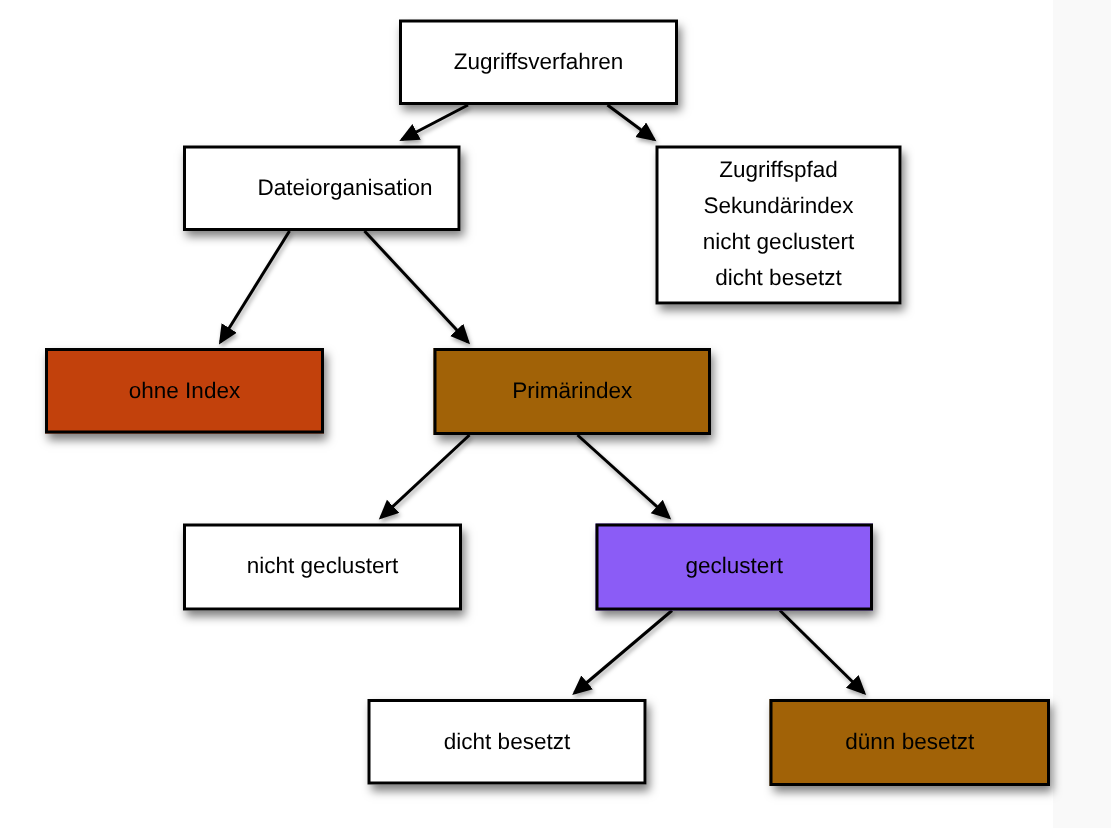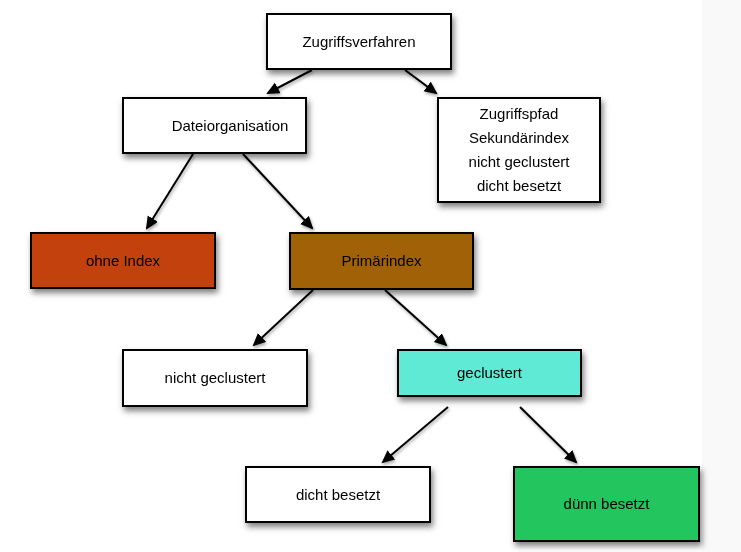--- a/index.html
+++ b/index.html
@@ -95,23 +95,23 @@
       </div>
       <div class="node" style="left: 30px; top: 232px; width: 186px; height: 57px; background: #c2410c; border-color: rgb(0, 0, 0);">
         <span class="line">ohne Index</span>
       </div>
       <div class="node" style="left: 253px; top: 232px; width: 185px; height: 58px; background: #a16207; border-color: rgb(0, 0, 0); margin-left: 36px;">
         <span class="line">Primärindex</span>
       </div>
       <div class="node" style="left: 122px; top: 349px; width: 186px; height: 58px; background: rgb(255, 255, 255); border-color: rgb(0, 0, 0);">
         <span class="line">nicht geclustert</span>
       </div>
-      <div class="node" style="left: 397px; top: 349px; width: 185px; height: 48px; background: #5eead4; border-color: rgb(0, 0, 0);">
+      <div class="node" style="left: 397px; top: 349px; width: 185px; height: 58px; background: #8b5cf6; border-color: rgb(0, 0, 0);">
         <span class="line">geclustert</span>
       </div>
       <div class="node" style="left: 245px; top: 466px; width: 186px; height: 57px; background: rgb(255, 255, 255); border-color: rgb(0, 0, 0);">
         <span class="line">dicht besetzt</span>
       </div>
-      <div class="node" style="left: 513px; top: 466px; width: 187px; height: 76px; background: #22c55e; border-color: rgb(0, 0, 0);">
+      <div class="node" style="left: 513px; top: 466px; width: 187px; height: 58px; background: #a16207; border-color: rgb(0, 0, 0);">
         <span class="line">dünn besetzt</span>
       </div>
     </div>
 </div>
 
 </body></html>

